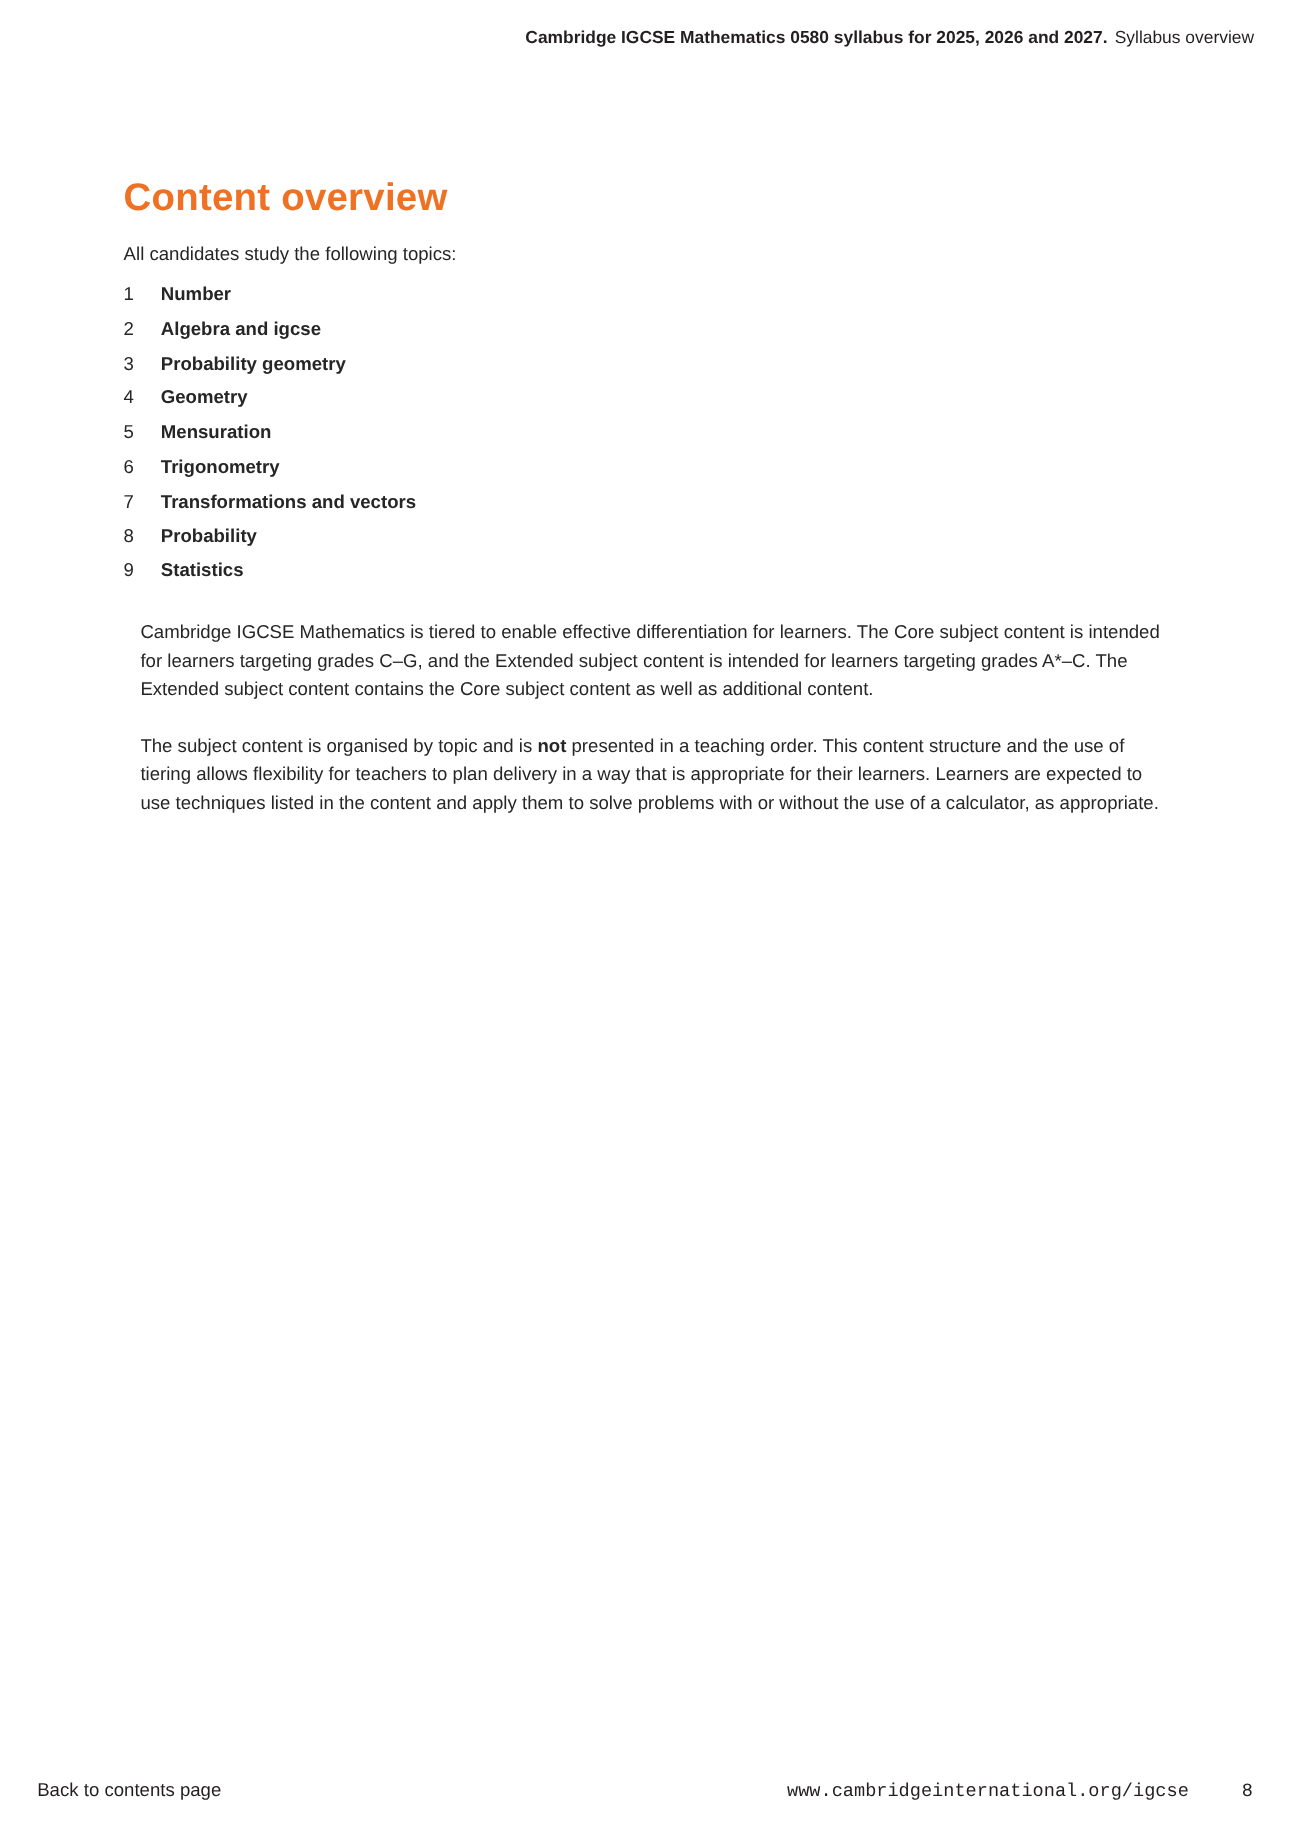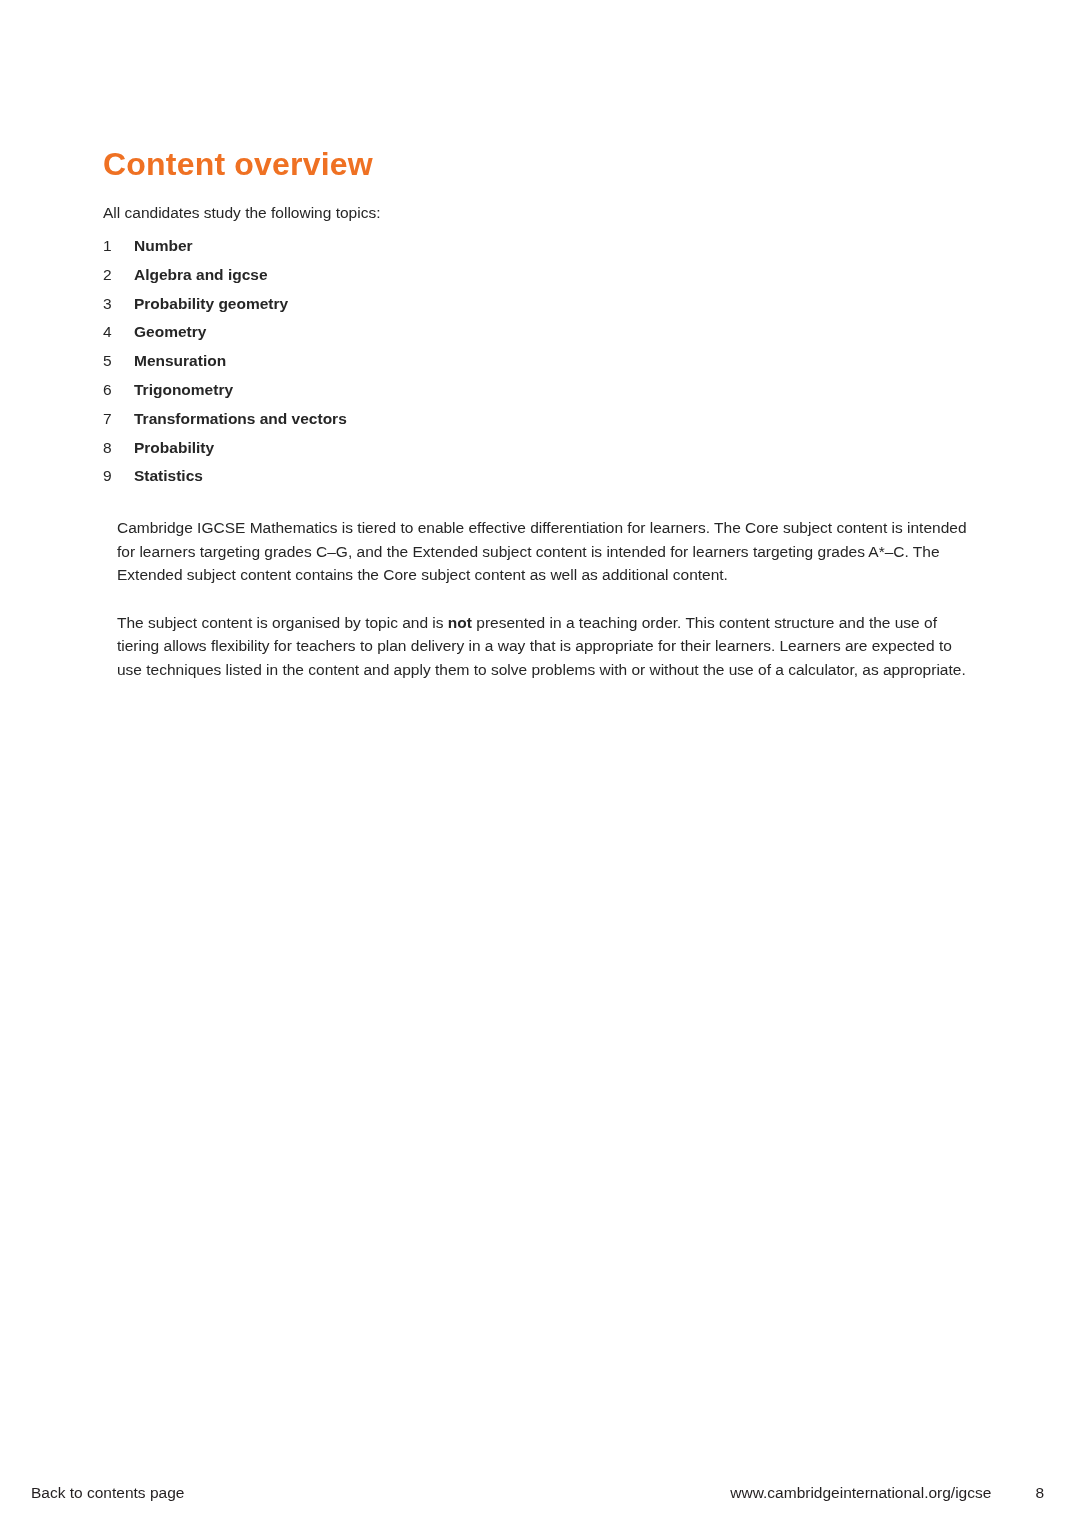--- a/index.html
+++ b/index.html
@@ -82,28 +82,32 @@
     color: #231f20;
   }
   .back-link {
     color: #231f20;
     text-decoration: none;
     cursor: pointer;
   }
   .footer-right {
     display: flex;
     align-items: baseline;
+    font-family: Liberation Mono, monospace;
   }
   .page-number { margin-left: 44px; }
 </style>
 </head>
 <body>
 
 <div class="page">
 
+  <header class="page-header">
+    <span class="header-bold">Cambridge IGCSE Mathematics 0580 syllabus for 2025, 2026 and 2027.</span><span class="header-regular">Syllabus overview</span>
+  </header>
 
   <main class="content">
     <h1 class="heading">Content overview</h1>
 
     <p class="intro">All candidates study the following topics:</p>
 
     <ul class="topics">
       <li class="topic-row">
         <span class="topic-num">1</span>
         <span class="topic-label">Number</span>

